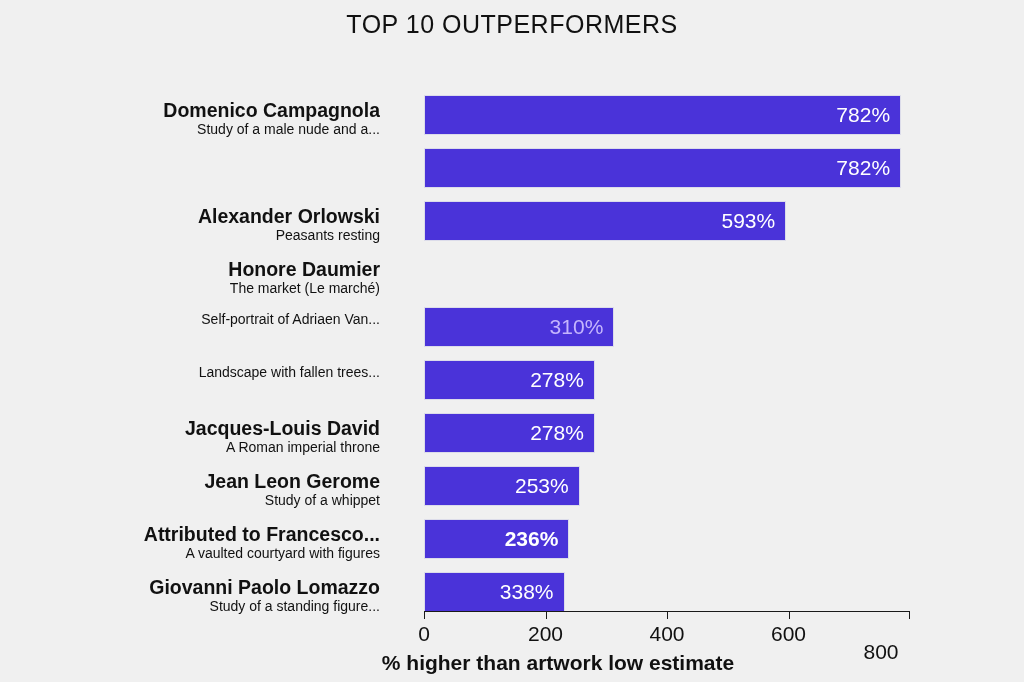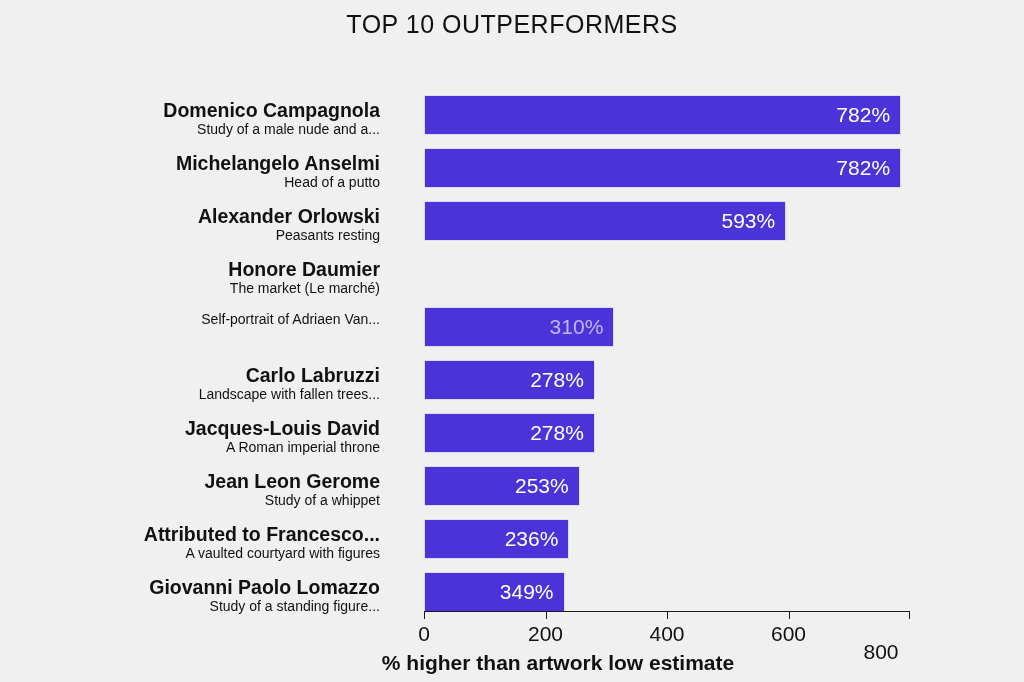--- a/index.html
+++ b/index.html
@@ -160,37 +160,32 @@
 
 <div id="chart-root">
 
   <div id="chart-title">TOP 10 OUTPERFORMERS</div>
 
   <div id="cat-labels">
       <div class="cat-item" style="top: -3px;">
         <span class="cat-artist">Domenico Campagnola</span>
         <span class="cat-work">Study of a male nude and a...</span>
       </div>
-      <div class="cat-item" style="top: 50px;">
-        <span class="cat-artist">Michelangelo Anselmi</span>
-        <span class="cat-work">Head of a putto</span>
-      </div>
       <div class="cat-item" style="top: 103px;">
         <span class="cat-artist">Alexander Orlowski</span>
         <span class="cat-work">Peasants resting</span>
       </div>
       <div class="cat-item" style="top: 156px;">
         <span class="cat-artist">Honore Daumier</span>
         <span class="cat-work">The market (Le marché)</span>
       </div>
       <div class="cat-item" style="top: 209px;">
         <span class="cat-work">Self-portrait of Adriaen Van...</span>
       </div>
       <div class="cat-item" style="top: 262px;">
-        <span class="cat-artist">Carlo Labruzzi</span>
         <span class="cat-work">Landscape with fallen trees...</span>
       </div>
       <div class="cat-item" style="top: 315px;">
         <span class="cat-artist">Jacques-Louis David</span>
         <span class="cat-work">A Roman imperial throne</span>
       </div>
       <div class="cat-item" style="top: 368px;">
         <span class="cat-artist">Jean Leon Gerome</span>
         <span class="cat-work">Study of a whippet</span>
       </div>
@@ -235,26 +230,26 @@
           <span class="bar-value" style="color: rgb(255, 255, 255);">278%</span>
         </div>
       </div>
       <div class="bar-row" style="top: 371px;">
         <div class="bar" style="width: 153.697px; background: rgb(74, 51, 217);">
           <span class="bar-value" style="color: rgb(255, 255, 255);">253%</span>
         </div>
       </div>
       <div class="bar-row" style="top: 424px;">
         <div class="bar" style="width: 143.37px; background: rgb(74, 51, 217);">
-          <span class="bar-value" style="color: rgb(255, 255, 255);">236%</span>
+          <span class="bar-value" style="color: rgb(255, 255, 255); font-weight: bold;">236%</span>
         </div>
       </div>
       <div class="bar-row" style="top: 477px;">
         <div class="bar" style="width: 138.51px; background: rgb(74, 51, 217);">
-          <span class="bar-value" style="color: rgb(255, 255, 255);">349%</span>
+          <span class="bar-value" style="color: rgb(255, 255, 255);">338%</span>
         </div>
       </div>
     </div>
 
   <div id="x-axis">
       <div class="tick" style="left: 0px;"></div>
       <div class="tick-label" style="left: 0px;">0</div>
       <div class="tick" style="left: 121.5px;"></div>
       <div class="tick-label" style="left: 121.5px;">200</div>
       <div class="tick" style="left: 243px;"></div>

